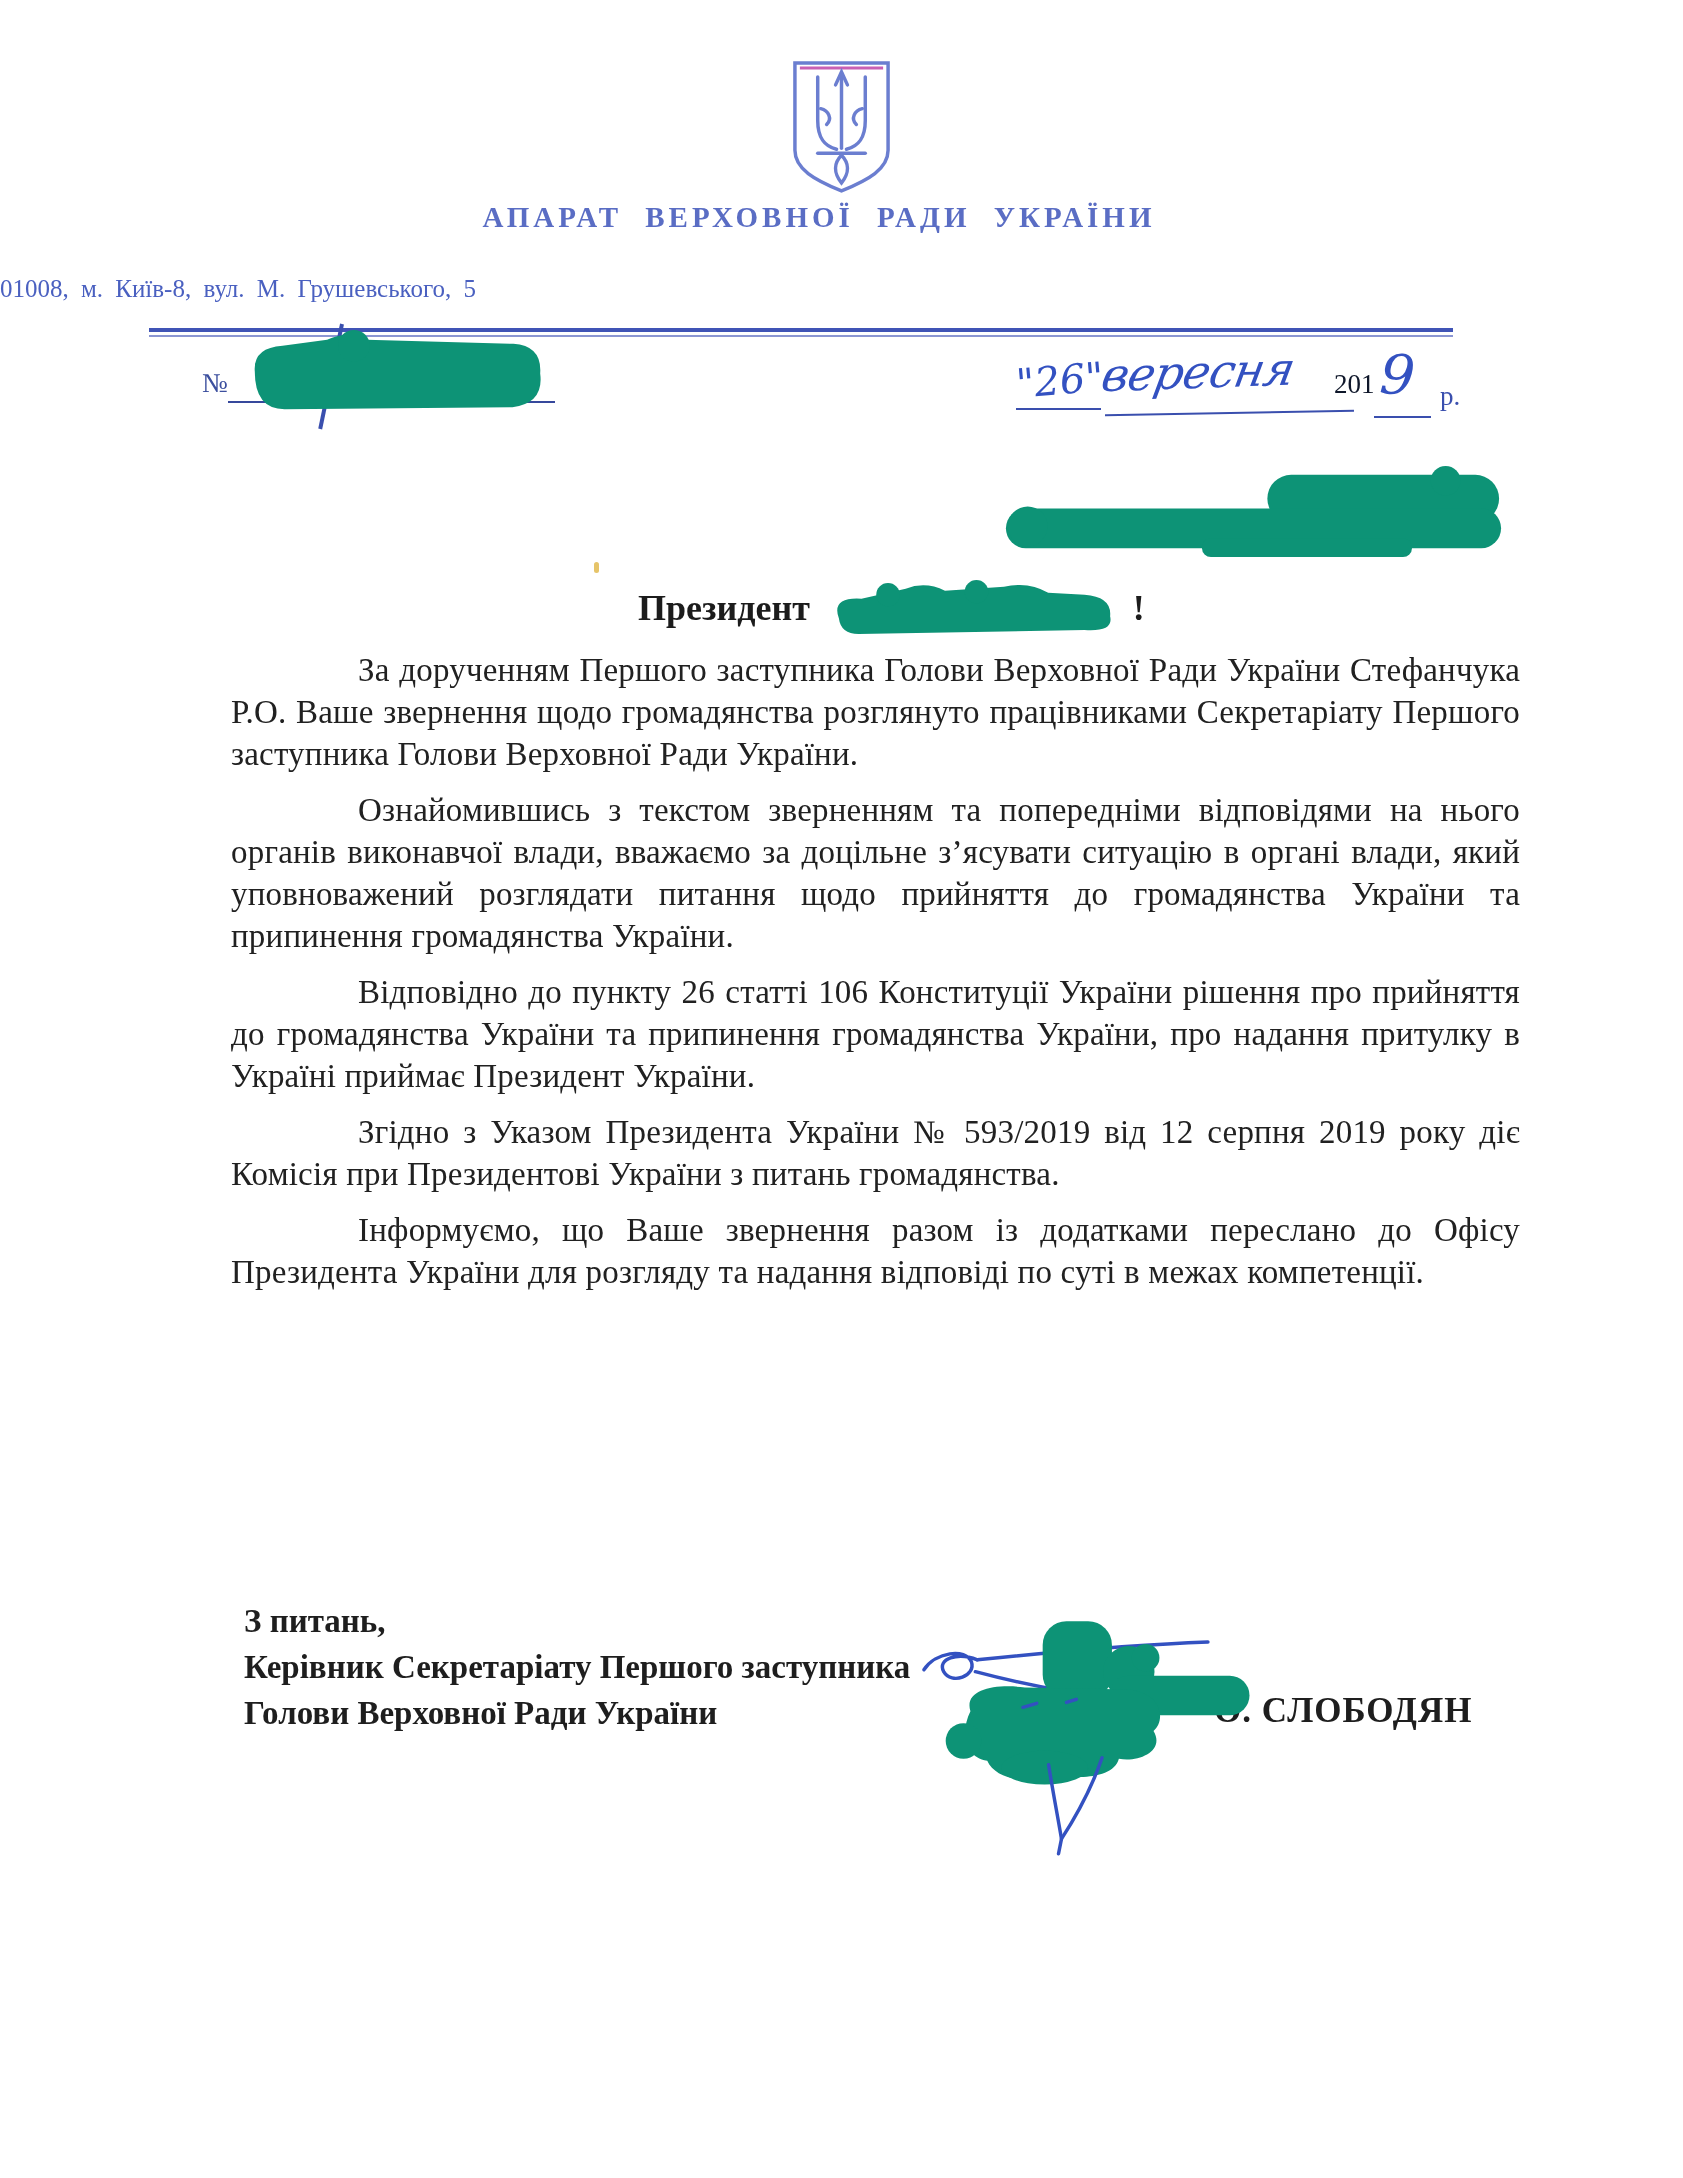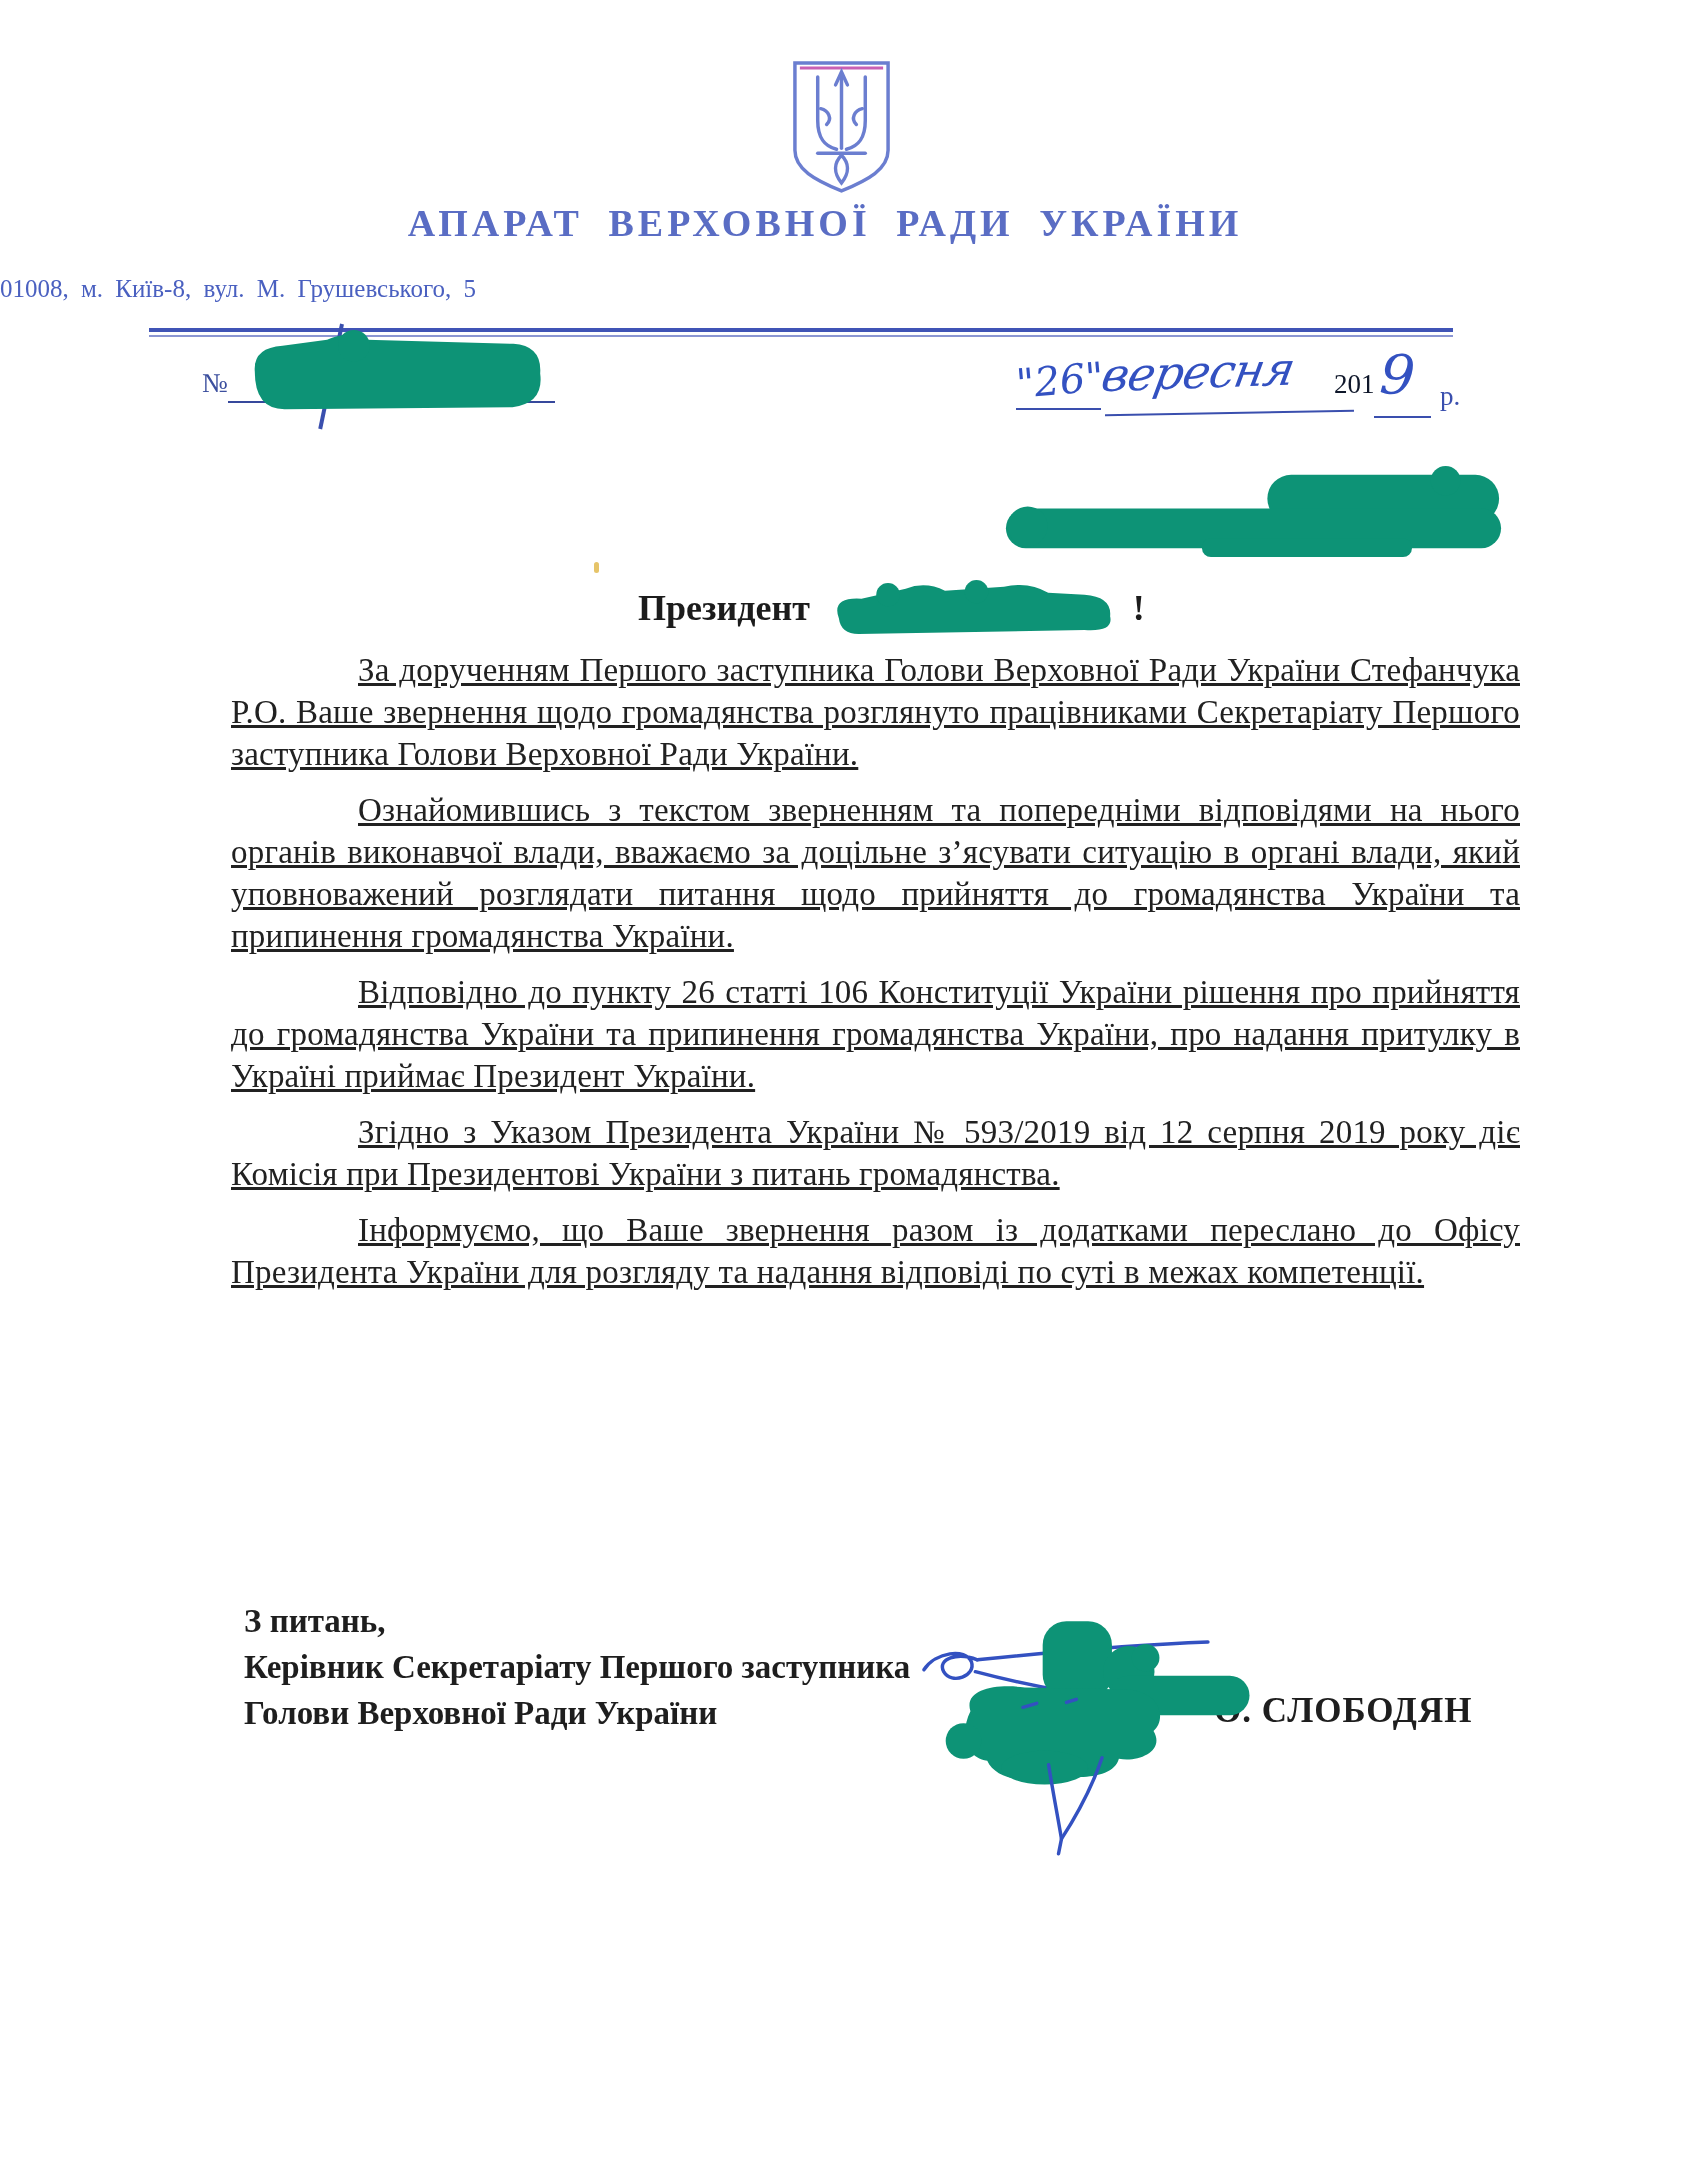--- a/index.html
+++ b/index.html
@@ -5,22 +5,22 @@
   html,body{margin:0;padding:0;background:#9a9a9a;}
   .page{
     position:relative;width:1683px;height:2178px;background:#ffffff;
     margin:0 auto;font-family:"Liberation Serif",serif;overflow:hidden;
   }
   .abs{position:absolute;}
 
   
   .org-title{
     position:absolute;left:0;top:201px;width:1638px;text-align:center;
-    font-size:38px;font-weight:bold;letter-spacing:4px;word-spacing:12px;
-    color:#5a6dc4;white-space:nowrap;margin-left:6px;
+    font-size:29px;font-weight:bold;letter-spacing:4px;word-spacing:12px;
+    color:#5a6dc4;white-space:nowrap;
   }
   .org-address{
     position:absolute;left:0;top:275px;width:1564px;text-align:left;
     font-size:25px;color:#4a60c0;word-spacing:6px;white-space:nowrap;
   }
   .rule-a{position:absolute;left:149px;top:328px;width:1304px;height:4px;background:#4054b6;}
   .rule-b{position:absolute;left:149px;top:335px;width:1304px;height:2px;background:#8b96d2;}
 
   
   .ref-label{position:absolute;left:202px;top:368px;font-size:27px;color:#3c4f9e;}
@@ -38,21 +38,21 @@
   .salutation{
     position:absolute;left:638px;top:580px;height:55px;
     font-size:36px;font-weight:bold;color:#1c1c1c;
     display:flex;align-items:center;white-space:nowrap;
   }
   .salutation svg{margin:0 2px 0 6px;}
 
   
   .body-text{
     position:absolute;left:231px;top:649px;width:1289px;
-    font-size:33px;line-height:42px;color:#212121;text-align:justify;letter-spacing:0.2px;text-decoration:underline;
+    font-size:33px;line-height:42px;color:#212121;text-align:justify;letter-spacing:0.2px;
   }
   .body-text p{margin:0 0 14px 0;text-indent:127px;}
 
   
   .closing{
     position:absolute;left:244px;top:1598px;font-size:33px;line-height:46px;
     font-weight:bold;color:#1e1e1e;white-space:nowrap;
   }
   .signer{
     position:absolute;left:1214px;top:1691px;font-size:35px;font-weight:bold;

